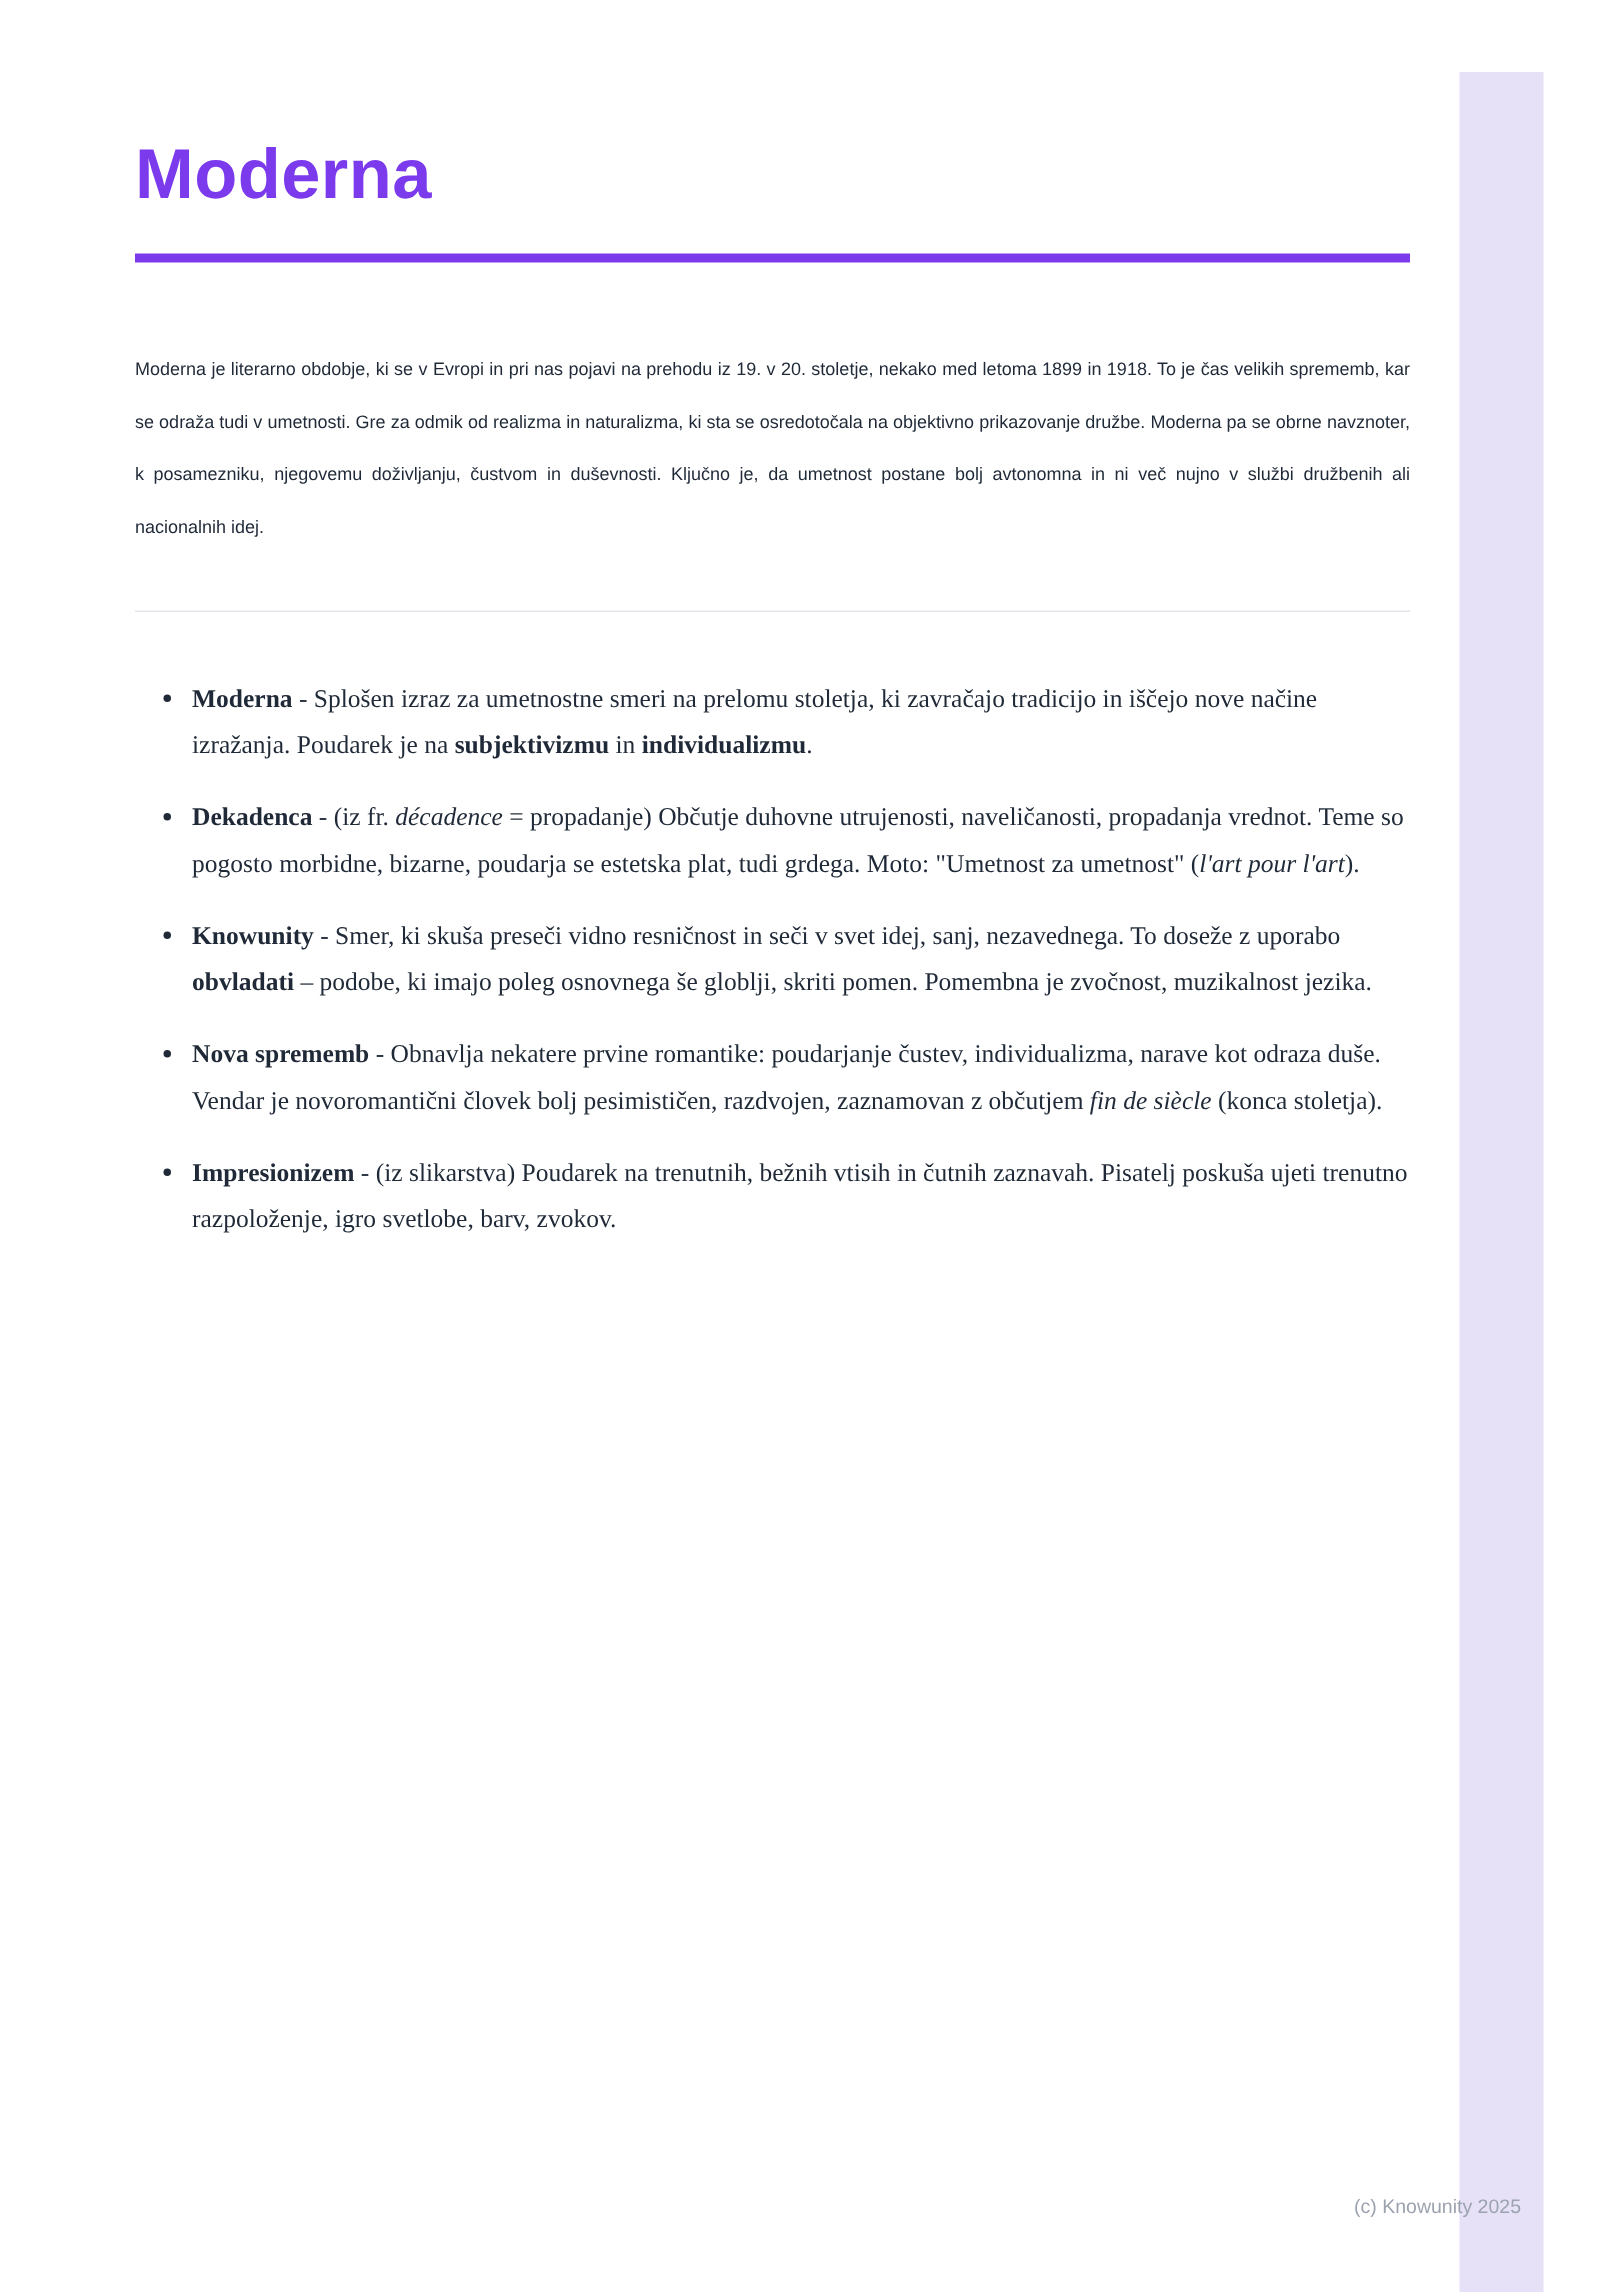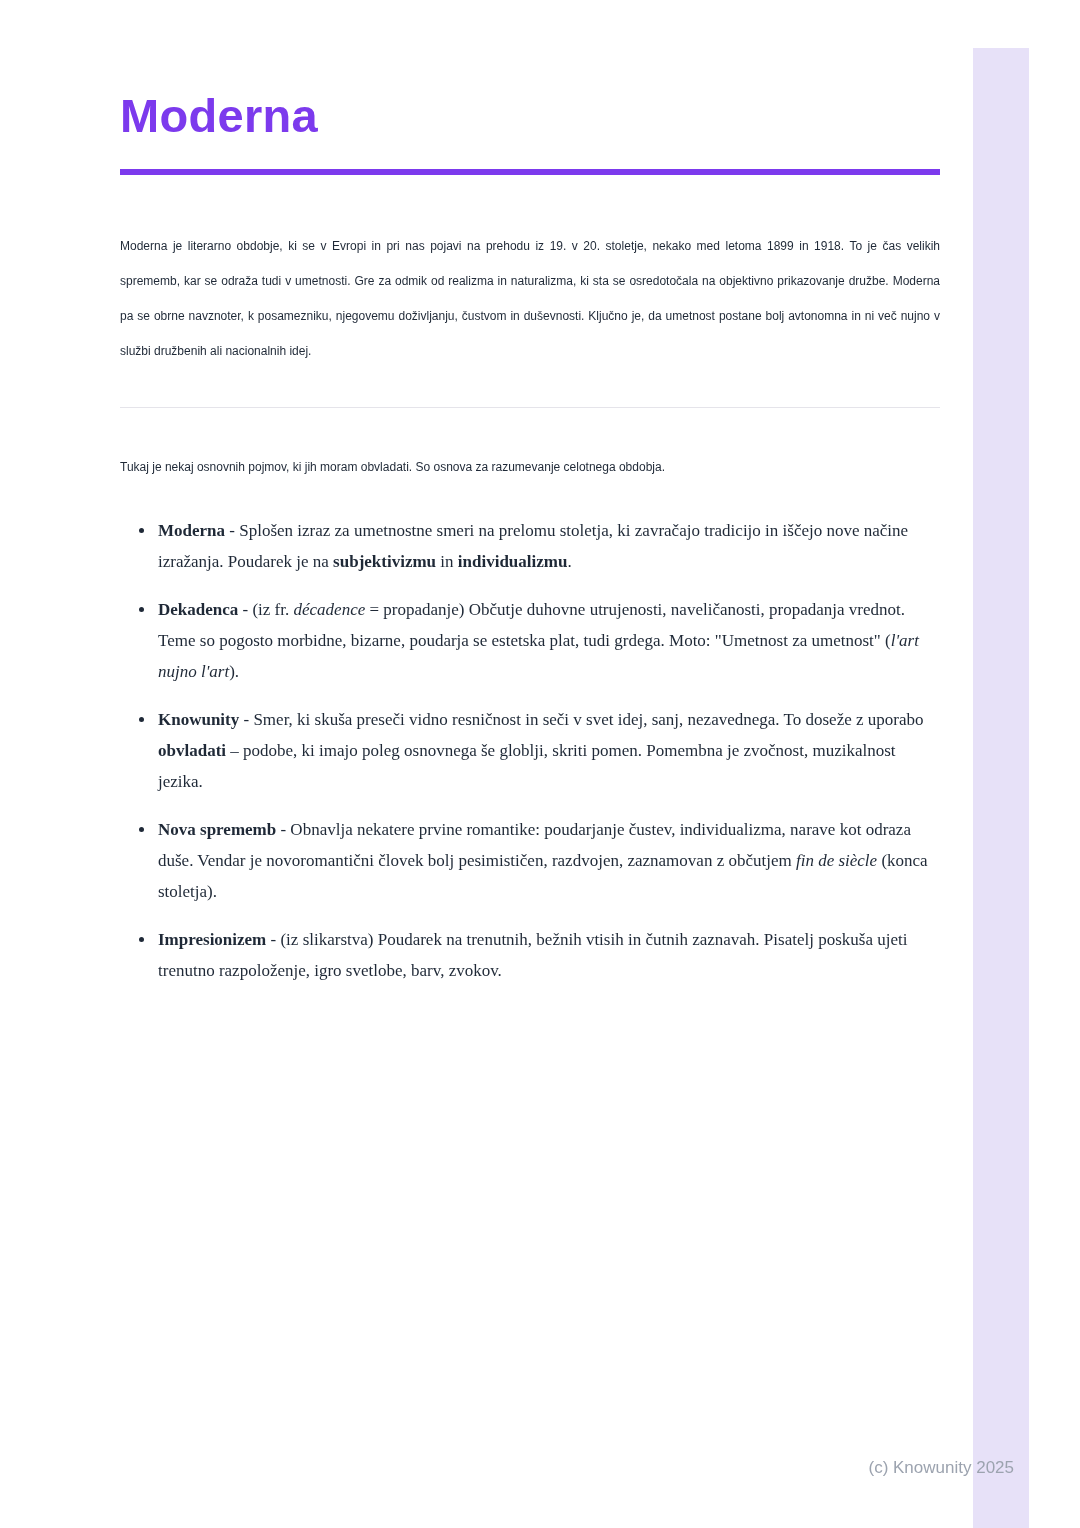--- a/index.html
+++ b/index.html
@@ -23,21 +23,21 @@
   .accent-bar{
     position:absolute;
     top:48px;
     left:973px;
     width:56px;
     height:1480px;
     background:var(--bar-color);
   }
   .content{
     position:relative;
-    padding:88px 140px 0 120px;
+    padding:88px 140px 0 90px;
   }
   h1.page-title{
     margin:0 0 26px 0;
     font-size:47px;
     font-weight:800;
     letter-spacing:0.3px;
     color:var(--title-color);
   }
   .title-rule{
     height:6px;
@@ -73,21 +73,21 @@
     margin-bottom:17px;
     padding-left:2px;
     color:var(--text-color);
   }
   .b{font-weight:700;}
   .i{font-style:italic;}
   .footer-copyright{
     position:absolute;
     right:66px;
     bottom:50px;
-    font-size:17px;
+    font-size:13px;
     color:var(--footer-color);
     z-index:2;
     text-align:right;
   }
 </style>
 </head>
 <body>
 
 <div class="accent-bar"></div>
 
@@ -97,24 +97,23 @@
 
   <div class="title-rule"></div>
 
   <section>
     <p class="body-paragraph">Moderna je literarno obdobje, ki se v Evropi in pri nas pojavi na prehodu iz 19. v 20. stoletje, nekako med letoma 1899 in 1918. To je čas velikih sprememb, kar se odraža tudi v umetnosti. Gre za odmik od realizma in naturalizma, ki sta se osredotočala na objektivno prikazovanje družbe. Moderna pa se obrne navznoter, k posamezniku, njegovemu doživljanju, čustvom in duševnosti. Ključno je, da umetnost postane bolj avtonomna in ni več nujno v službi družbenih ali nacionalnih idej.</p>
   </section>
 
   <hr class="section-divider">
 
   <section>
-    <p class="body-paragraph">Tukaj je nekaj osnovnih pojmov, ki jih moram obvladati. So osnova za razumevanje celotnega obdobja.</p>
     <ul class="terms-list">
         <li><span class="b">Moderna</span><span> - Splošen izraz za umetnostne smeri na prelomu stoletja, ki zavračajo tradicijo in iščejo nove načine izražanja. Poudarek je na </span><span class="b">subjektivizmu</span><span> in </span><span class="b">individualizmu</span><span>.</span></li>
-        <li><span class="b">Dekadenca</span><span> - (iz fr. </span><span class="i">décadence</span><span> = propadanje) Občutje duhovne utrujenosti, naveličanosti, propadanja vrednot. Teme so pogosto morbidne, bizarne, poudarja se estetska plat, tudi grdega. Moto: "Umetnost za umetnost" (</span><span class="i">l'art nujno l'art</span><span>).</span></li>
+        <li><span class="b">Dekadenca</span><span> - (iz fr. </span><span class="i">décadence</span><span> = propadanje) Občutje duhovne utrujenosti, naveličanosti, propadanja vrednot. Teme so pogosto morbidne, bizarne, poudarja se estetska plat, tudi grdega. Moto: "Umetnost za umetnost" (</span><span class="i">l'art pour l'art</span><span>).</span></li>
         <li><span class="b">Knowunity</span><span> - Smer, ki skuša preseči vidno resničnost in seči v svet idej, sanj, nezavednega. To doseže z uporabo </span><span class="b">obvladati</span><span> – podobe, ki imajo poleg osnovnega še globlji, skriti pomen. Pomembna je zvočnost, muzikalnost jezika.</span></li>
         <li><span class="b">Nova sprememb</span><span> - Obnavlja nekatere prvine romantike: poudarjanje čustev, individualizma, narave kot odraza duše. Vendar je novoromantični človek bolj pesimističen, razdvojen, zaznamovan z občutjem </span><span class="i">fin de siècle</span><span> (konca stoletja).</span></li>
         <li><span class="b">Impresionizem</span><span> - (iz slikarstva) Poudarek na trenutnih, bežnih vtisih in čutnih zaznavah. Pisatelj poskuša ujeti trenutno razpoloženje, igro svetlobe, barv, zvokov.</span></li>
       </ul>
   </section>
 
 </div>
 
 <div class="footer-copyright">(c) Knowunity 2025</div>
 

